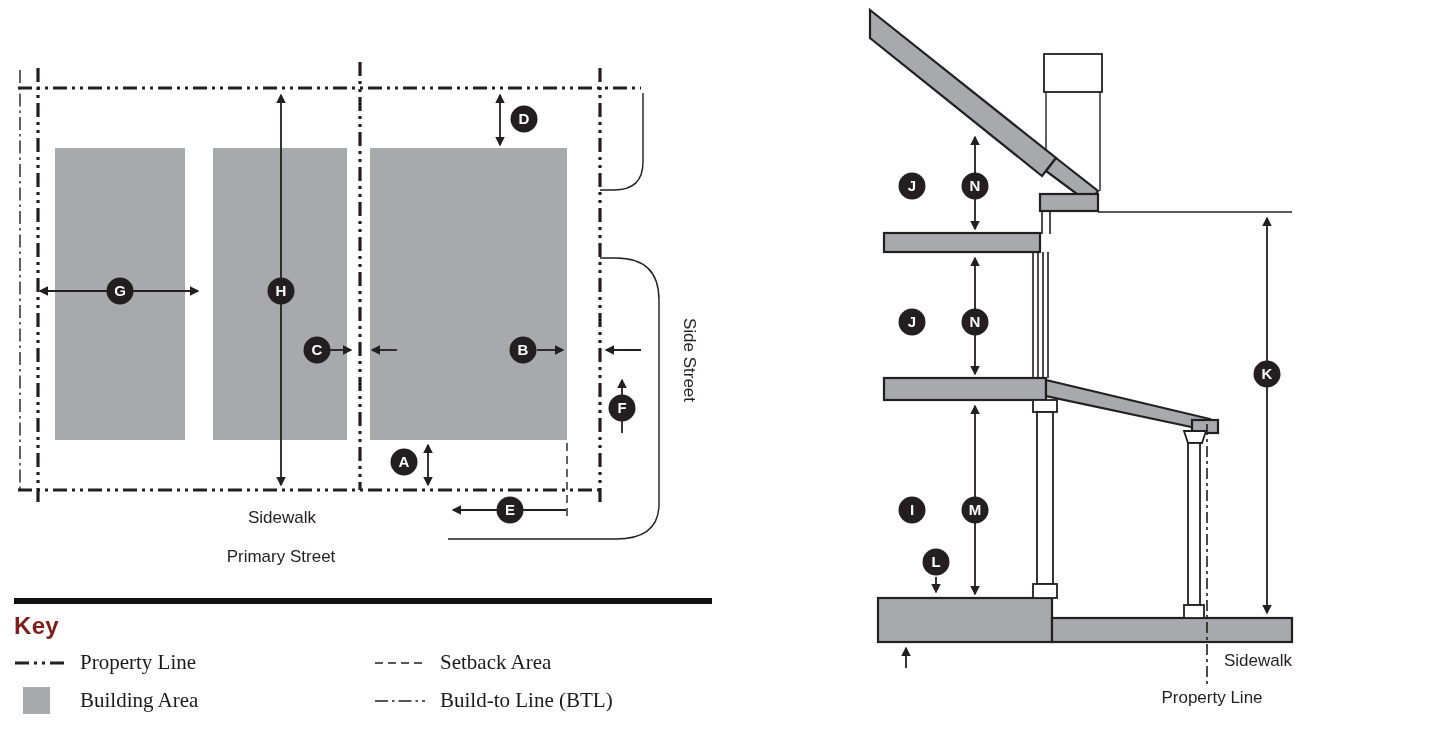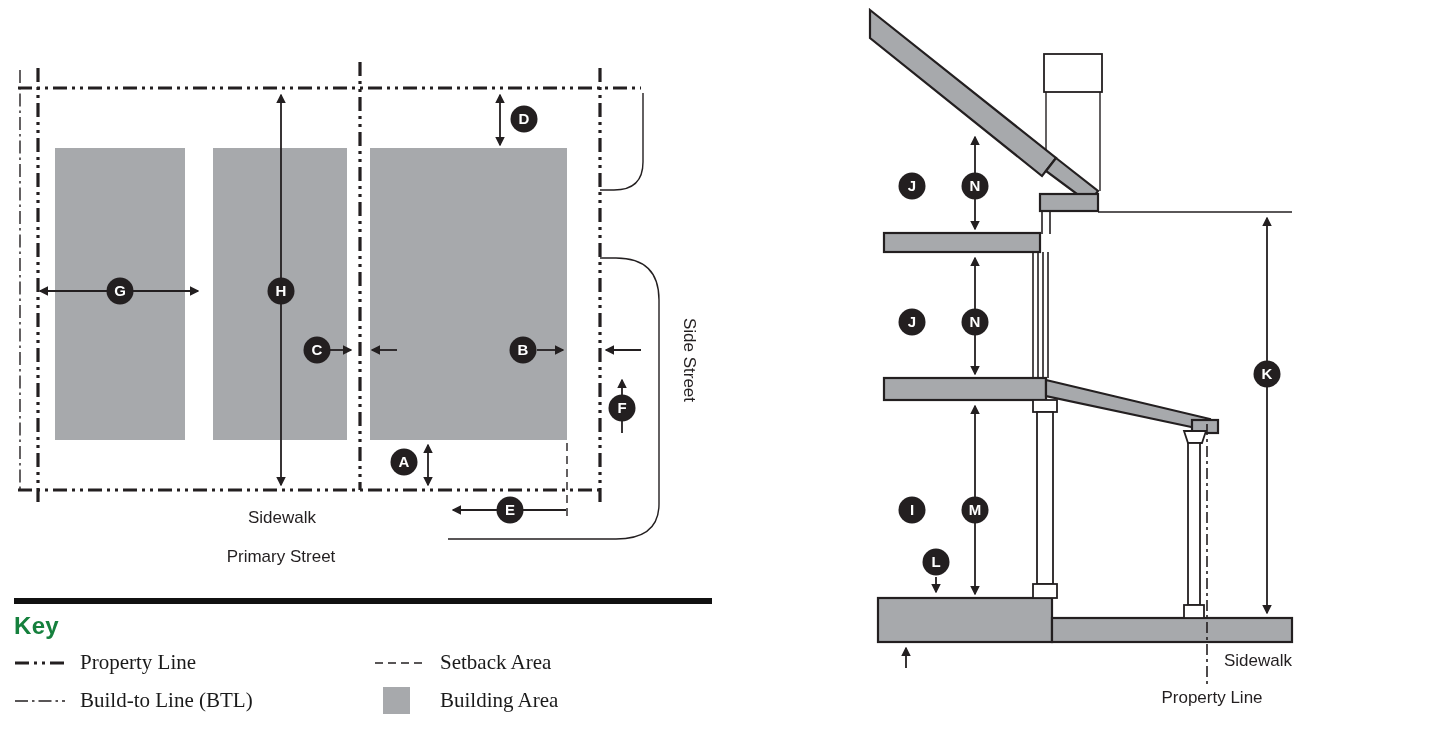--- a/index.html
+++ b/index.html
@@ -15,21 +15,21 @@
   .bld{fill:#a7a9ac;}
   .struct{fill:#a7a9ac;stroke:#231f20;stroke-width:2.2;}
   .structw{fill:#fff;stroke:#231f20;stroke-width:1.8;}
   .wline{stroke:#231f20;stroke-width:1.6;}
   .mc{fill:#231f20;}
   .ml{font:bold 15px "Liberation Sans",sans-serif;fill:#fff;}
   .lbl{font:17px "Liberation Sans",sans-serif;fill:#231f20;}
   
   .key{position:absolute;left:14px;top:598px;width:698px;}
   .key-bar{height:6px;background:#111;}
-  .key-title{font-weight:bold;font-size:24px;margin:8px 0 10px;color:#15803d;letter-spacing:.3px;}
+  .key-title{font-weight:bold;font-size:24px;margin:8px 0 10px;color:#7f1d1d;letter-spacing:.3px;}
   .key-grid{display:grid;grid-template-columns:360px 1fr;row-gap:12px;}
   .key-item{display:flex;align-items:center;gap:14px;font-family:"Liberation Serif",serif;font-size:21px;color:#1a1a1a;}
   .swatch-box{width:52px;display:flex;justify-content:flex-start;align-items:center;}
   .area-swatch{width:27px;height:27px;background:#a7a9ac;display:inline-block;margin-left:9px;}
 </style>
 </head>
 <body>
 
 <svg class="art" width="1434" height="734" viewBox="0 0 1434 734">
   <defs>
@@ -208,28 +208,28 @@
       <span class="swatch-box">
         <svg width="52" height="24">
             <line class="sb" x1="1" y1="12" x2="51" y2="12"></line>
           </svg>
       </span>
       <span>Setback Area</span>
     </div>
 
     <div class="key-item">
       <span class="swatch-box">
+        <span class="area-swatch"></span>
+      </span>
+      <span>Building Area</span>
+    </div>
+
+    <div class="key-item">
+      <span class="swatch-box">
         <svg width="52" height="24">
             <line class="btl" x1="1" y1="12" x2="51" y2="12"></line>
           </svg>
       </span>
       <span>Build-to Line (BTL)</span>
     </div>
 
-    <div class="key-item">
-      <span class="swatch-box">
-        <span class="area-swatch"></span>
-      </span>
-      <span>Building Area</span>
-    </div>
-
   </div>
 </div>
 
 </body></html>

